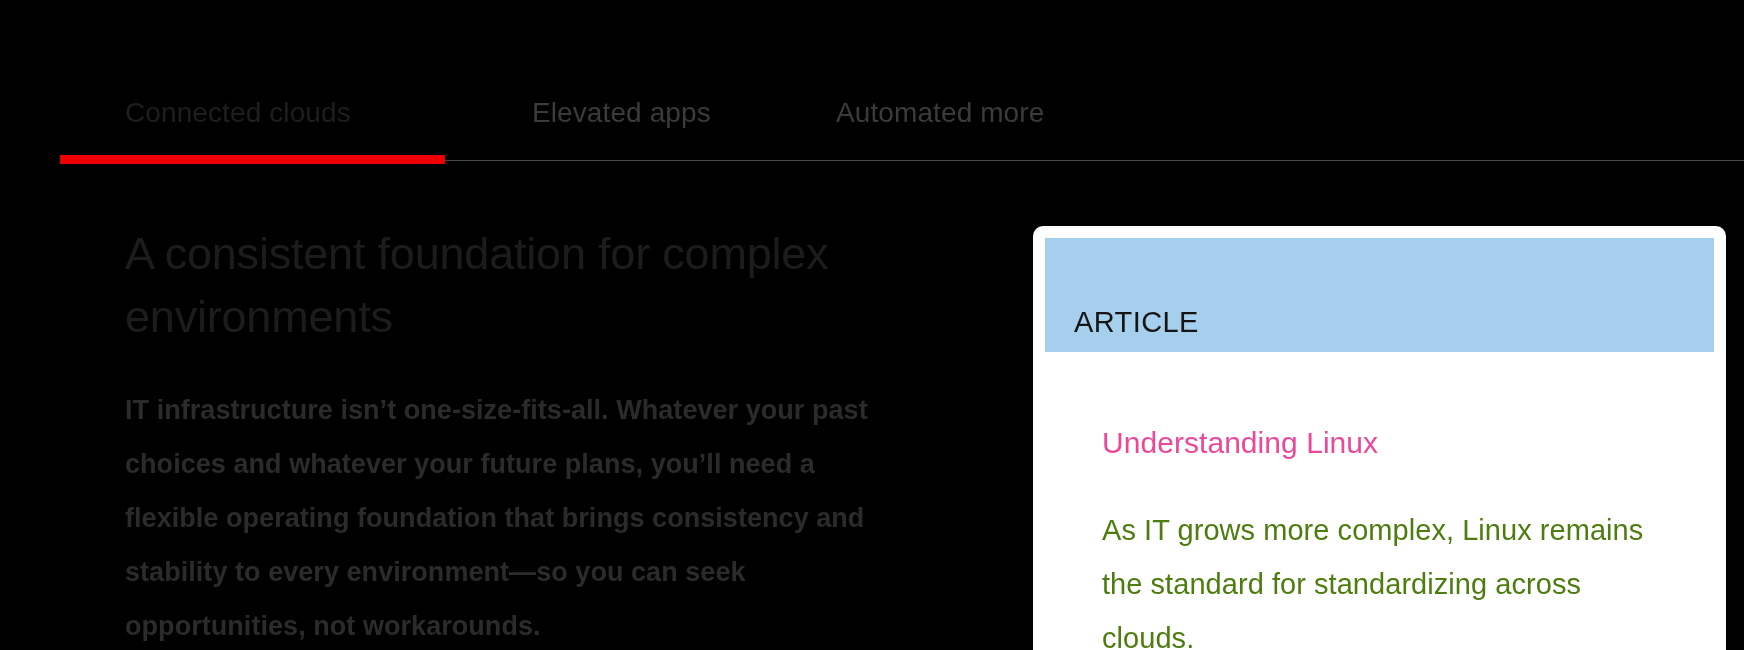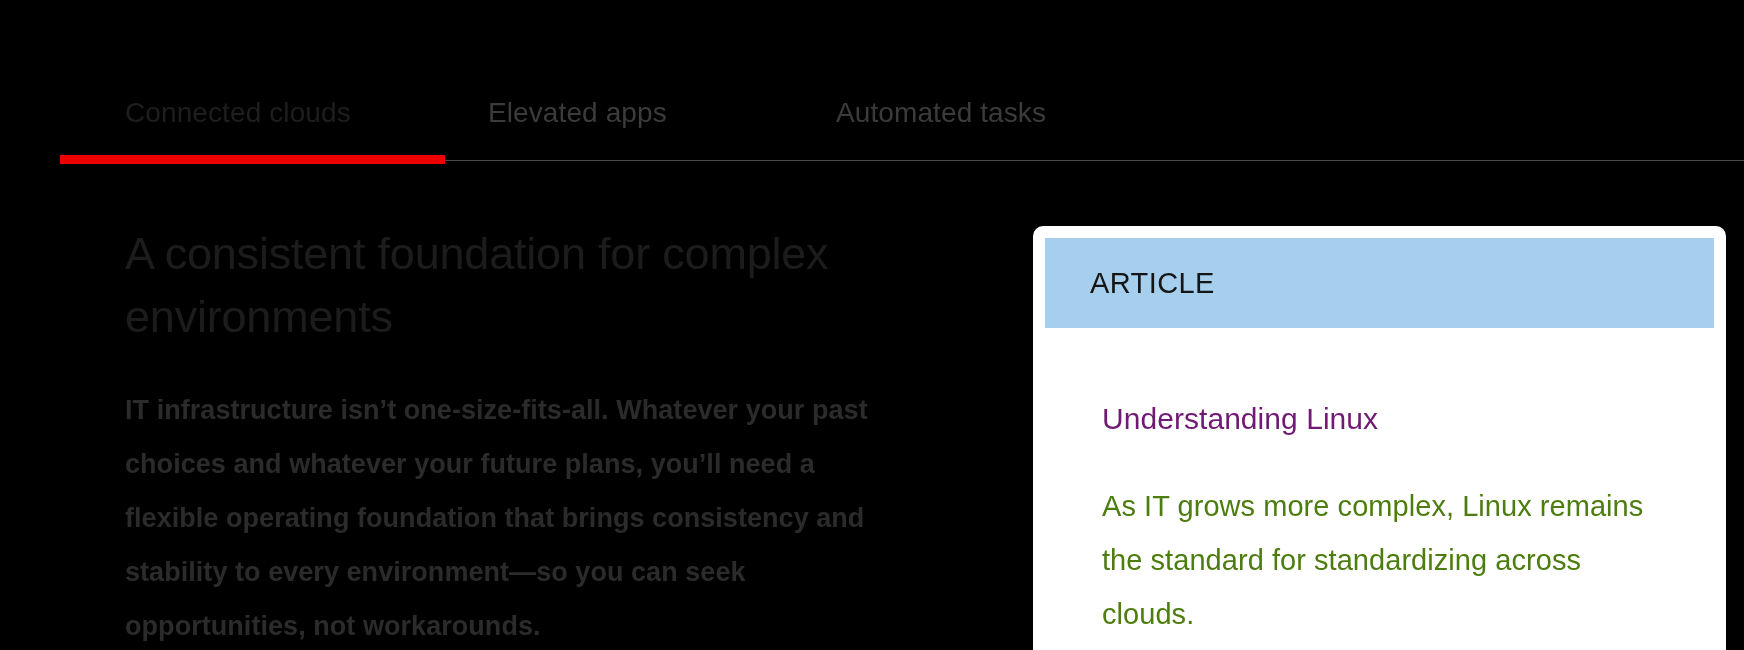--- a/index.html
+++ b/index.html
@@ -36,21 +36,21 @@
     letter-spacing: 0.1px;
     white-space: nowrap;
     cursor: pointer;
     background: transparent;
     border: none;
     padding: 0;
     font-family: "Liberation Sans", sans-serif;
   }
   .tab--active { color: #1e1e1e; left: 65px; }
   .tab--idle   { color: #3b3b3b; }
-  #tab-elevated  { left: 428px; }
+  #tab-elevated  { left: 472px; }
   #tab-automated { left: 776px; }
 
   #tab-divider {
     position: absolute;
     left: 0;
     top: 100px;
     width: 1744px;
     height: 1px;
     background: #4a4a4a;
   }
@@ -94,43 +94,43 @@
     left: 985px;
     top: 178px;
     width: 693px;
     height: 472px;
     border-radius: 10px 10px 0 0;
     overflow: hidden;
     background: #ffffff;
     box-shadow: 0 0 0 1px rgba(0,0,0,0.04);
   }
   #article-card-header {
-    height: 90px;
+    height: 114px;
     background: #a6cfee;
     display: flex;
-    align-items: center;
-    padding-left: 33px;
+    align-items: flex-end;
+    padding-left: 17px;
   }
   #article-kicker {
     font-size: 29px;
     line-height: 36px;
     font-weight: 400;
     color: #151515;
     letter-spacing: 0.4px;
   }
   #article-card-body {
     background: #ffffff;
     padding: 47px 45px 0 45px;
   }
   #article-link {
     display: inline-block;
     font-size: 30px;
     line-height: 40px;
     font-weight: 400;
-    color: #701a75;
+    color: #ec4899;
     text-decoration: none;
     cursor: pointer;
     letter-spacing: 0.05px;
   }
   #article-summary {
     margin-top: 28px;
     font-size: 29px;
     line-height: 54px;
     font-weight: 400;
     color: #4d7c0f;
@@ -142,21 +142,21 @@
 <body>
 
 <div id="page">
 
   <div id="tabbar">
 
     <button class="tab tab--active" id="tab-connected">Connected clouds</button>
 
     <button class="tab tab--idle" id="tab-elevated">Elevated apps</button>
 
-    <button class="tab tab--idle" id="tab-automated">Automated tasks</button>
+    <button class="tab tab--idle" id="tab-automated">Automated more</button>
 
     <div id="tab-divider"></div>
     <div id="tab-indicator"></div>
   </div>
 
   <div id="left-col">
     <h1 id="page-heading">A consistent foundation for complex environments</h1>
     <p id="page-paragraph">IT infrastructure isn’t one-size-fits-all. Whatever your past choices and whatever your future plans, you’ll need a flexible operating foundation that brings consistency and stability to every environment—so you can seek opportunities, not workarounds.</p>
   </div>
 

